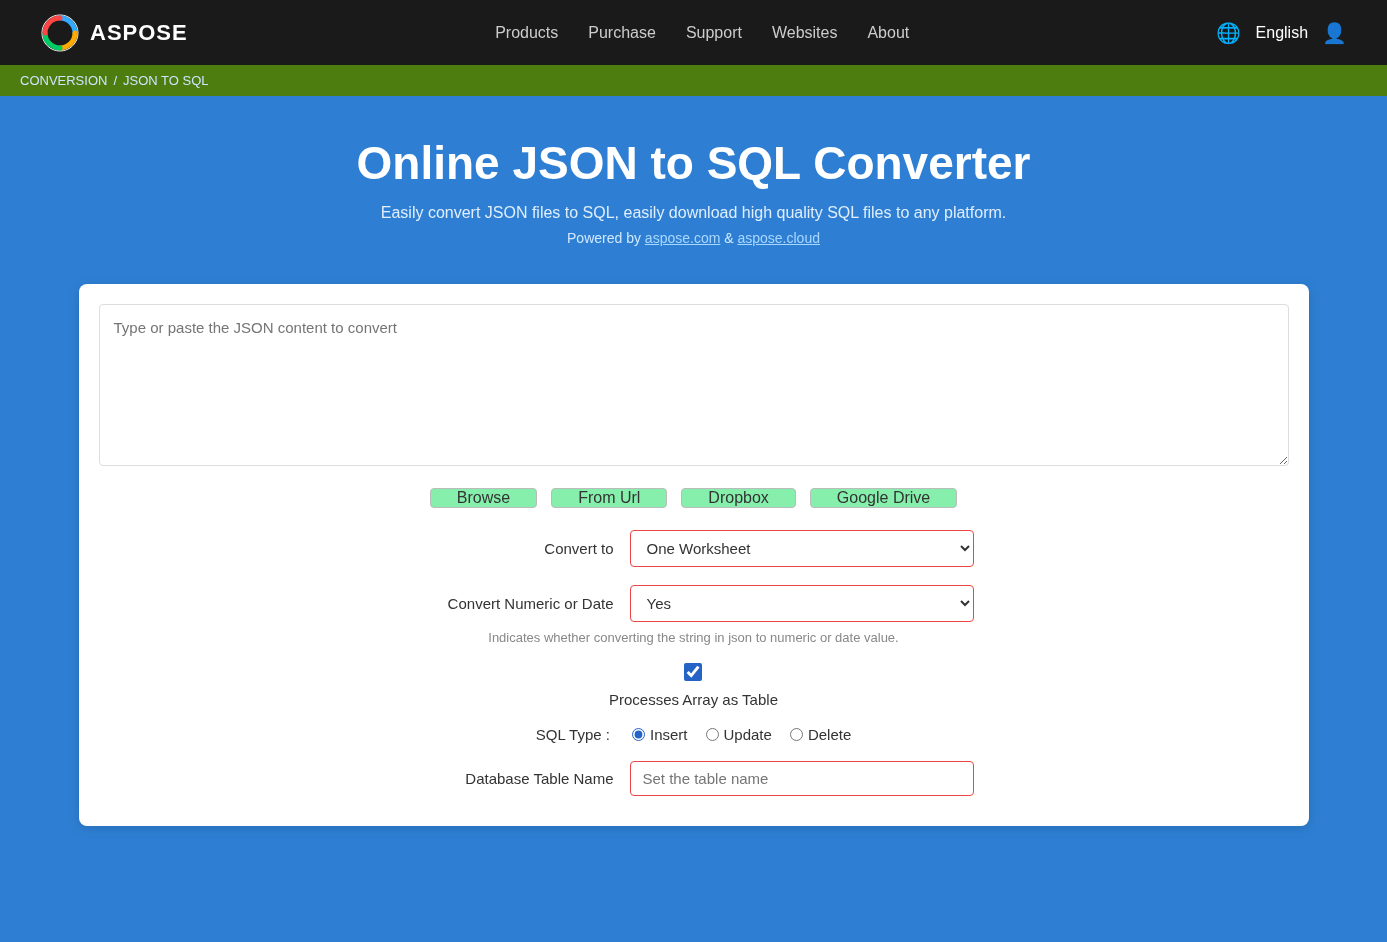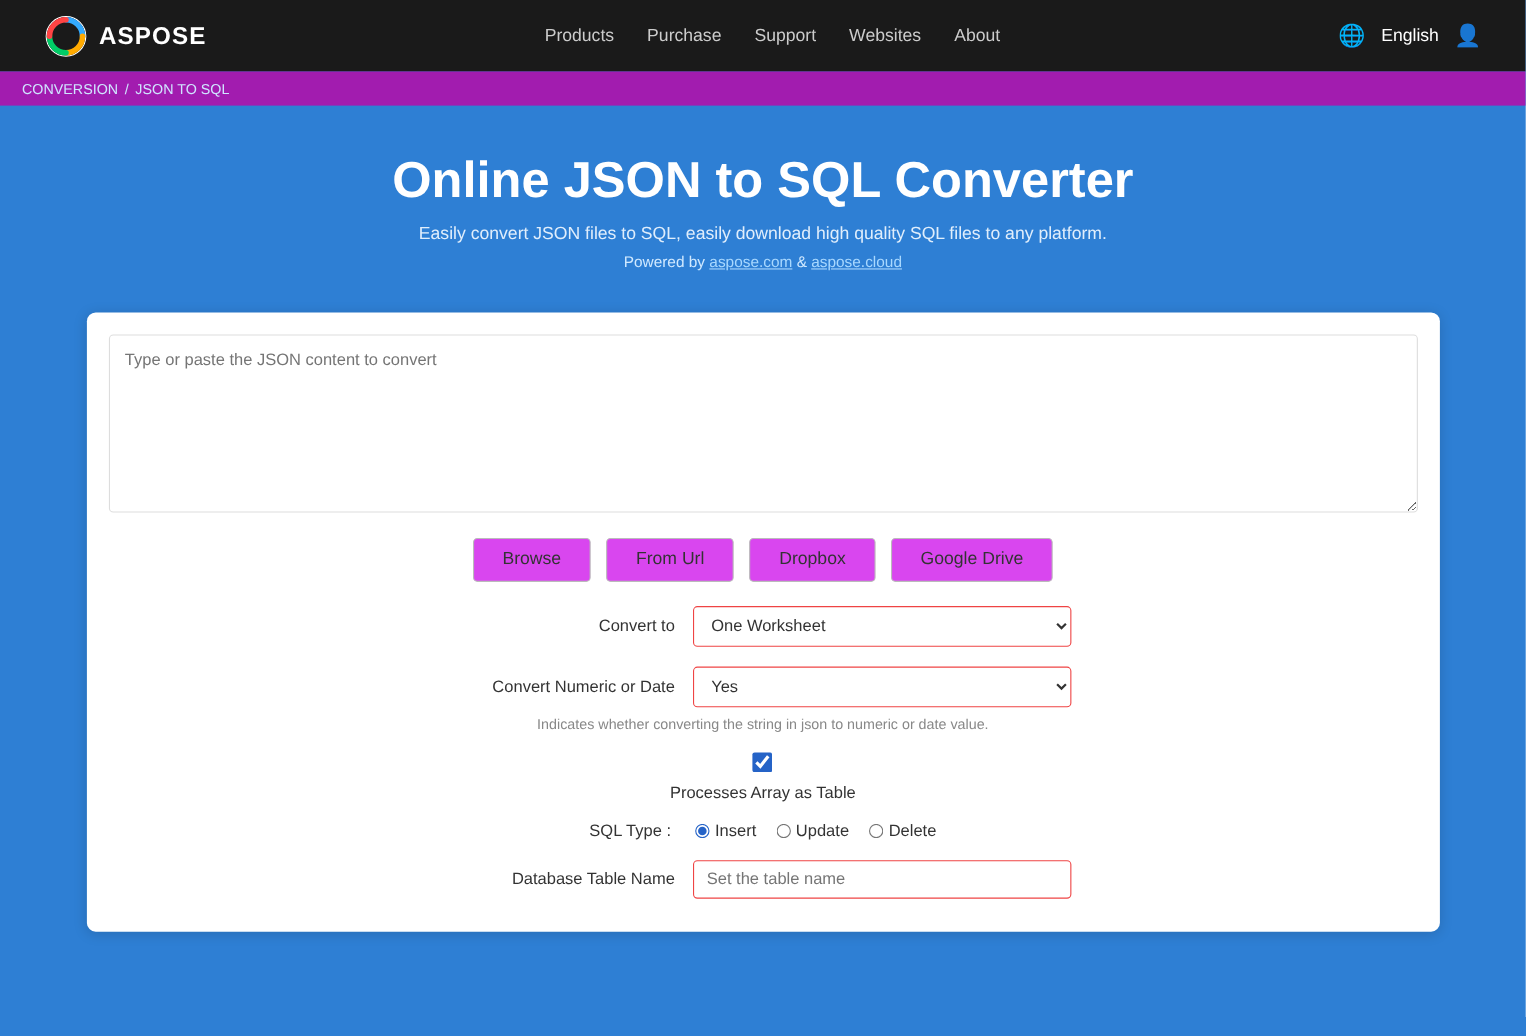--- a/index.html
+++ b/index.html
@@ -45,21 +45,21 @@
       align-items: center;
       gap: 14px;
       color: #fff;
       font-size: 16px;
     }
     .globe-icon { font-size: 20px; }
     .user-icon { font-size: 20px; }
 
     
     .breadcrumb {
-      background: #a21caf;
+      background: #4d7c0f;
       padding: 8px 20px;
       font-size: 13px;
       color: #d0e4ff;
       display: flex;
       align-items: flex-end;
       gap: 6px;
     }
     .breadcrumb a { color: #d0e4ff; text-decoration: none; }
     .breadcrumb span { color: #d0e4ff; }
 
@@ -113,23 +113,23 @@
     }
 
     
     .btn-row {
       display: flex;
       justify-content: center;
       gap: 14px;
       margin-top: 18px;
     }
     .btn {
-      padding: 10px 26px;
+      padding: 0 26px;
       border: 1px solid #bbb;
-      background: #d946ef;
+      background: #86efac;
       border-radius: 4px;
       font-size: 16px;
       cursor: pointer;
       color: #333;
     }
 
     
     .form-section {
       margin-top: 22px;
       display: flex;

